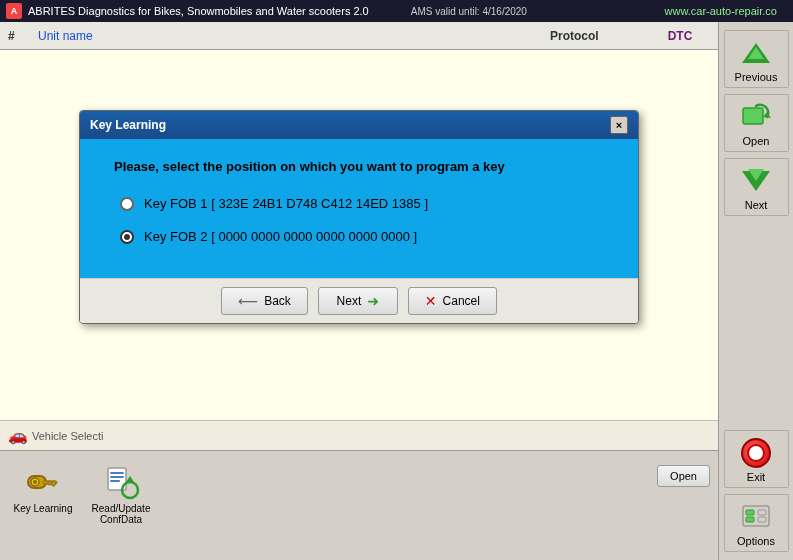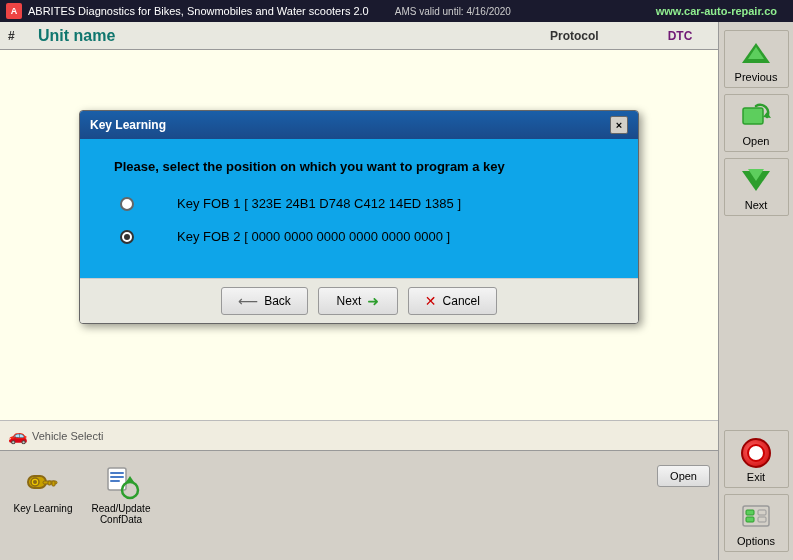--- a/index.html
+++ b/index.html
@@ -32,21 +32,21 @@
       width: 16px;
       height: 16px;
       background: #e44;
       border-radius: 2px;
       display: flex; align-items: center; justify-content: center;
       font-size: 9px; color: #fff; font-weight: bold;
     }
     .title-bar-url {
       color: #90ee90;
       font-size: 11px;
-      font-weight: bold;
+      font-weight: normal;
       margin-left: auto;
       margin-right: 10px;
     }
 
     
     .main-container {
       display: flex;
       height: 538px;
     }
 
@@ -70,23 +70,23 @@
       gap: 0;
     }
     .col-hash {
       width: 30px;
       font-weight: bold;
       color: #333;
       font-size: 12px;
     }
     .col-unit {
       flex: 1;
-      font-weight: bold;
-      color: #0f766e;
-      font-size: 16px;
+      font-weight: normal;
+      color: #1d4ed8;
+      font-size: 12px;
     }
     .col-protocol {
       width: 100px;
       font-weight: bold;
       color: #333;
       font-size: 12px;
       text-align: left;
     }
     .col-dtc {
       width: 60px;
@@ -275,21 +275,20 @@
       margin-bottom: 22px;
       margin-left: 4px;
     }
 
     .radio-option {
       display: flex;
       align-items: center;
       margin-bottom: 18px;
       padding: 0 10px;
       cursor: pointer;
-      gap: 33px;
     }
     .radio-btn {
       width: 14px; height: 14px;
       border-radius: 50%;
       border: 2px solid #666;
       background: #fff;
       margin-right: 10px;
       flex-shrink: 0;
       position: relative;
     }
@@ -377,21 +376,21 @@
       gap: 4px;
     }
   </style>
 </head>
 <body>
 
 <div class="title-bar">
   <div class="title-bar-left">
     <div class="title-bar-logo">A</div>
     <span>ABRITES Diagnostics for Bikes, Snowmobiles and Water scooters 2.0</span>
-    <span style="margin-left:20px; color:#ccc; font-size:10px;">AMS valid until: 4/16/2020</span>
+    <span style="margin-left:36px; color:#ccc; font-size:10px;">AMS valid until: 4/16/2020</span>
   </div>
   <div class="title-bar-url">www.car-auto-repair.co</div>
 </div>
 
 <div class="main-container">
 
   <div class="content-area">
 
     <div class="table-header">
       <span class="col-hash">#</span>

